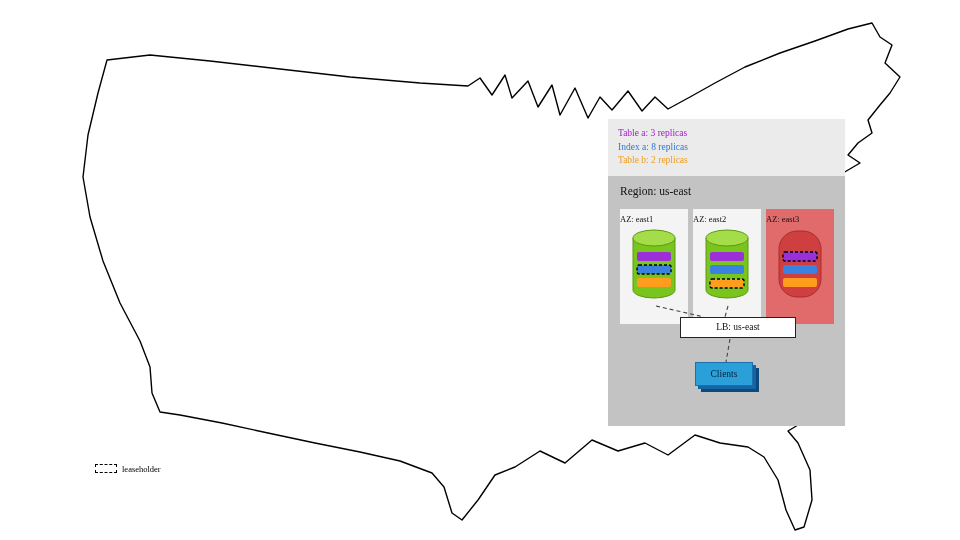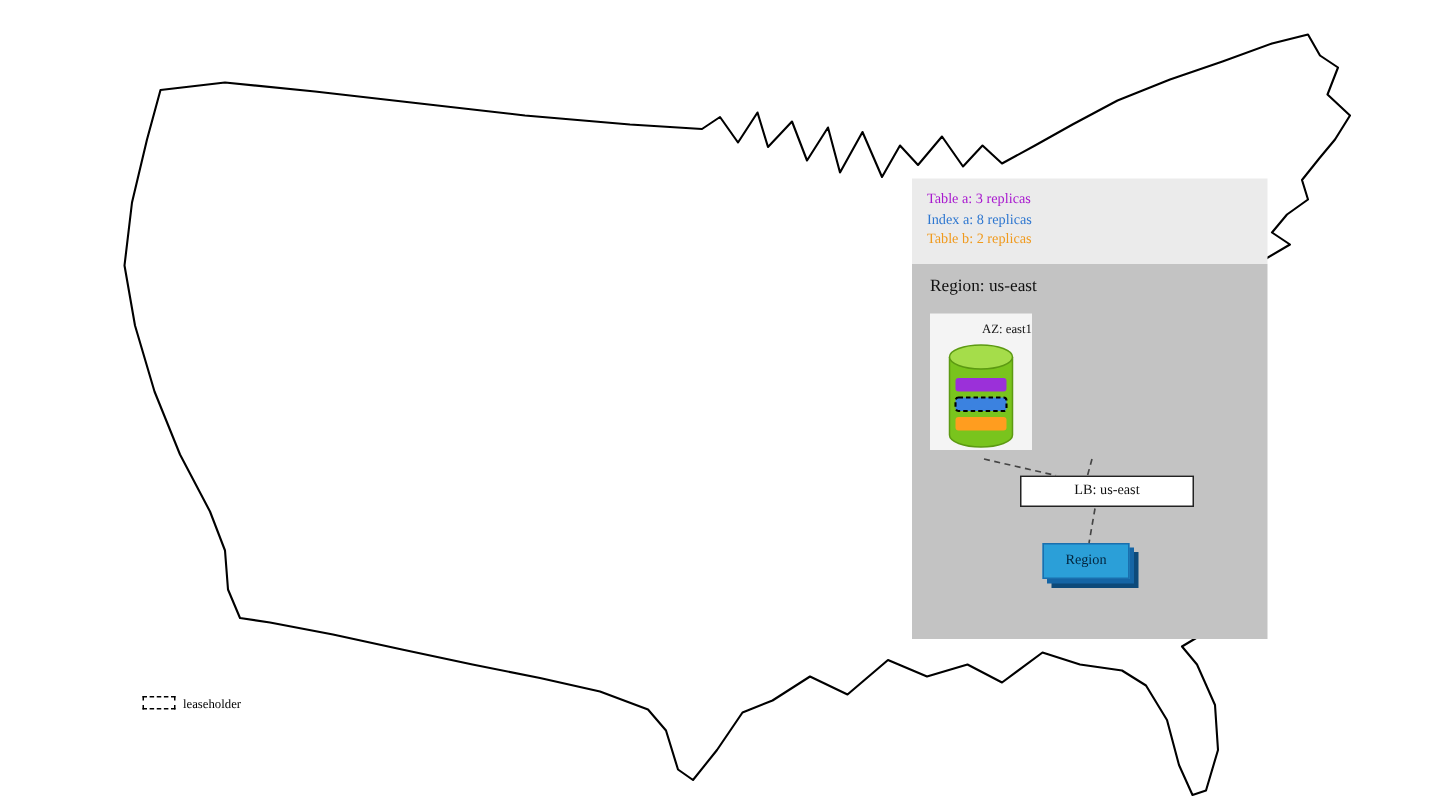--- a/index.html
+++ b/index.html
@@ -13,21 +13,21 @@
                   box-sizing:border-box;padding:8px 0 0 10px;font-size:9.5px;line-height:13.5px;}
   .lg-table-a{color:#a818cf;}
   .lg-index-a{color:#2e77d0;}
   .lg-table-b{color:#f09a1d;}
 
   
   #region-box{left:608px;top:161px;width:237px;height:250px;background:#c3c3c3;box-sizing:border-box;padding-left:24px;}
   #region-title{position:absolute;left:12px;top:9px;font-size:11.5px;color:#111;}
 
   
-  .az{position:absolute;top:33px;width:68px;height:91px;background:#f4f4f4;text-align:right;}
+  .az{position:absolute;top:33px;width:68px;height:115px;background:#f4f4f4;text-align:left;}
   .az.down{background:#e16a6a;}
   #az-east1{left:12px;} #az-east2{left:85px;} #az-east3{left:158px;}
   .az-label{font-size:8.5px;color:#111;margin-top:5px;}
   .cyl{display:block;margin:2px auto 0 auto;width:50px;height:78px;}
 
   
   #lb-box{left:680px;top:302px;width:116px;height:21px;background:#ffffff;border:1px solid #222;
           box-sizing:border-box;text-align:center;font-size:9.5px;line-height:19px;color:#111;}
 
   
@@ -75,29 +75,48 @@
       <div class="az-label">AZ: east1</div>
       <svg class="cyl" viewBox="0 0 50 78">
         <path d="M4,12 v52 a21,8 0 0 0 42,0 v-52" fill="#79c41d" stroke="#5c9a12" stroke-width="1"></path>
         <ellipse cx="25" cy="12" rx="21" ry="8" fill="#a5dd4a" stroke="#5c9a12" stroke-width="1"></ellipse>
         <rect x="8" y="26" width="34" height="9" rx="2" fill="#9b30d9"></rect>
         <rect x="8" y="39" width="34" height="9" rx="2" fill="#3b82e0" stroke="#000" stroke-dasharray="3,2" stroke-width="1.4"></rect>
         <rect x="8" y="52" width="34" height="9" rx="2" fill="#ff9d1f"></rect>
       </svg>
     </div>
 
+    <div id="az-east2" class="az">
+      <div class="az-label">AZ: east2</div>
+      <svg class="cyl" viewBox="0 0 50 78">
+        <path d="M4,12 v52 a21,8 0 0 0 42,0 v-52" fill="#79c41d" stroke="#5c9a12" stroke-width="1"></path>
+        <ellipse cx="25" cy="12" rx="21" ry="8" fill="#a5dd4a" stroke="#5c9a12" stroke-width="1"></ellipse>
+        <rect x="8" y="26" width="34" height="9" rx="2" fill="#9b30d9"></rect>
+        <rect x="8" y="39" width="34" height="9" rx="2" fill="#3b82e0"></rect>
+        <rect x="8" y="53" width="34" height="9" rx="2" fill="#ff9d1f" stroke="#000" stroke-dasharray="3,2" stroke-width="1.4"></rect>
+      </svg>
+    </div>
 
+    <div id="az-east3" class="az down">
+      <div class="az-label">AZ: east3</div>
+      <svg class="cyl" viewBox="0 0 50 78">
+        <rect x="4" y="5" width="42" height="66" rx="18" fill="#cf3f3f" stroke="#a82f2f" stroke-width="1"></rect>
+        <rect x="8" y="26" width="34" height="9" rx="2" fill="#9b30d9" stroke="#000" stroke-dasharray="3,2" stroke-width="1.4"></rect>
+        <rect x="8" y="39" width="34" height="9" rx="2" fill="#3b82e0"></rect>
+        <rect x="8" y="52" width="34" height="9" rx="2" fill="#ff9d1f"></rect>
+      </svg>
+    </div>
   </div>
 
   <div id="lb-box" class="overlay">
     <span>LB: us-east</span>
   </div>
 
   <div id="clients-box" class="overlay">
-    <span>Region</span>
+    <span>Clients</span>
   </div>
 
   <svg id="connectors" width="960" height="540" viewBox="0 0 960 540">
     <line x1="656" y1="291" x2="704" y2="302" stroke="#444" stroke-width="1.1" stroke-dasharray="4,3"></line>
     <line x1="728" y1="291" x2="725" y2="302" stroke="#444" stroke-width="1.1" stroke-dasharray="4,3"></line>
     <line x1="730" y1="324" x2="726" y2="347" stroke="#444" stroke-width="1.1" stroke-dasharray="4,3"></line>
   </svg>
 
   <div id="map-legend" class="overlay">
     <span id="leaseholder-swatch"></span>

